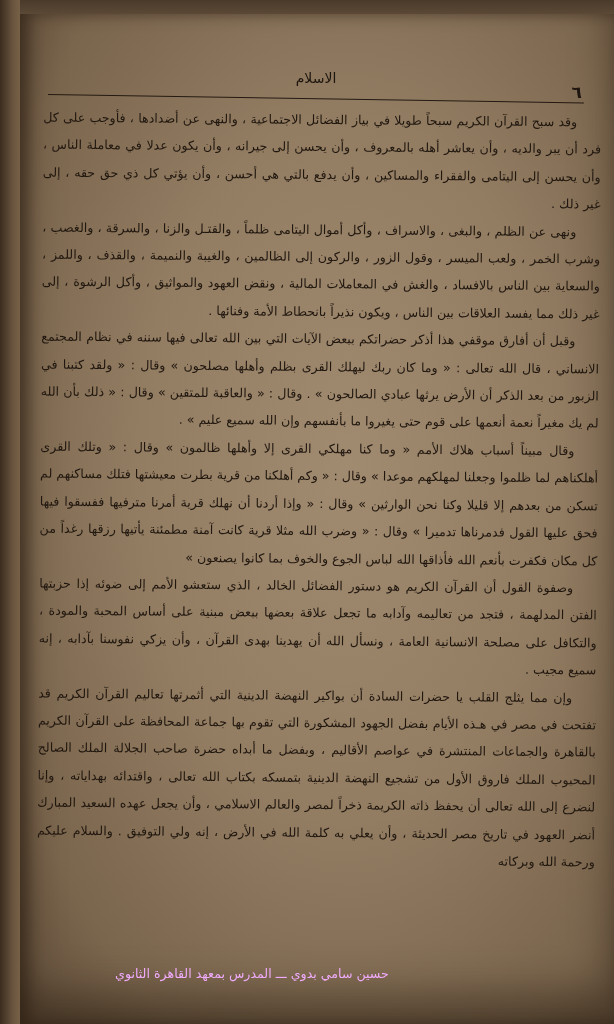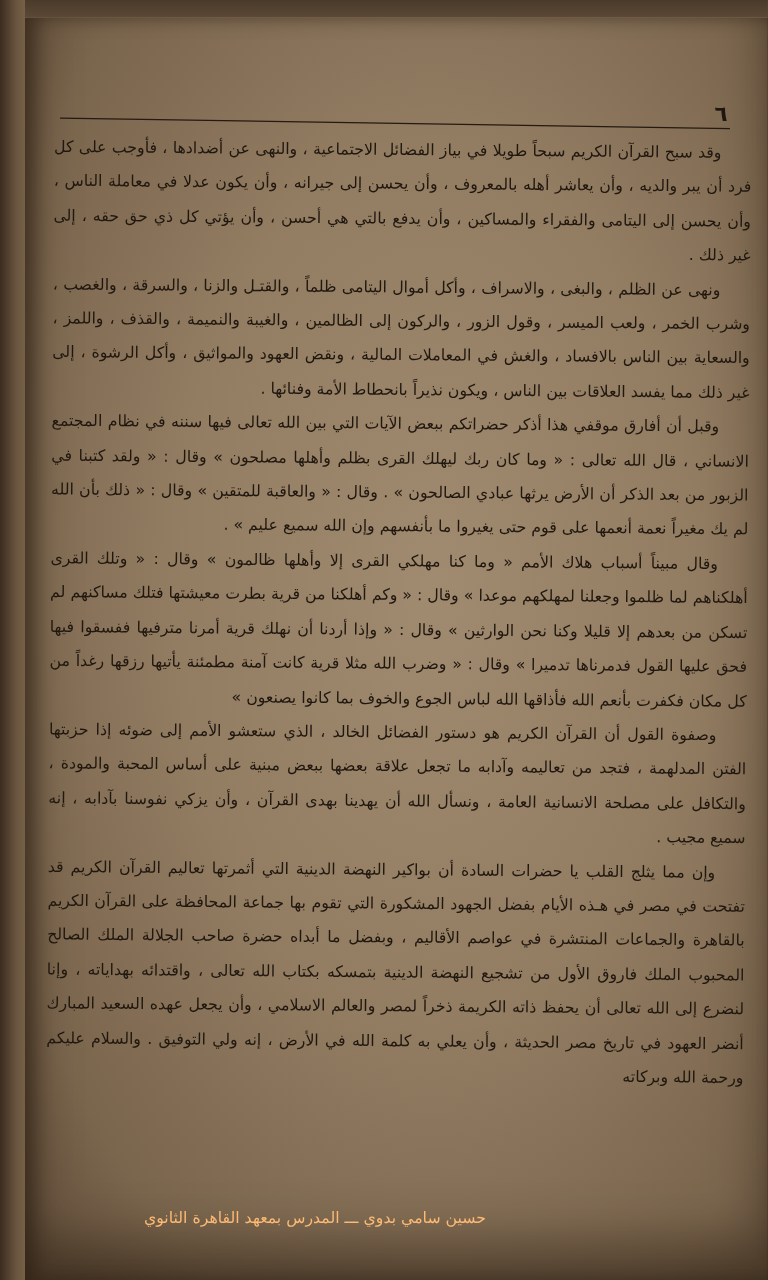--- a/index.html
+++ b/index.html
@@ -48,32 +48,33 @@
       font-family: "DejaVu Sans", sans-serif;
       font-size: 12.6px; line-height: 27.4px;
       color: #20170f;
       transform: rotate(0.5deg);
     }
     .para { margin: 0; text-align-last: right; }
     .para.indent { text-indent: 24px; }
     .signature {
       position: absolute; left: 100px; right: 210px; top: 962px;
       direction: rtl; text-align: center;
-      font-size: 12.6px; line-height: 24px; color: #fdba74;
+      font-size: 12.6px; line-height: 24px; color: #f0abfc;
     }
   </style>
 </head>
 <body>
 
 <div class="spine"></div>
 <div class="top-edge"></div>
 
 <div class="page"></div>
 
 <div class="header">
+  <div class="header-title">الاسلام</div>
   <div class="page-number">٦</div>
   <div class="header-rule"></div>
 </div>
 
 <div class="body-text">
   <p class="para indent">وقد سبح القرآن الكريم سبحاً طويلا في بياز الفضائل الاجتماعية ، والنهى عن أضدادها ، فأوجب على كل فرد أن يبر والديه ، وأن يعاشر أهله بالمعروف ، وأن يحسن إلى جيرانه ، وأن يكون عدلا في معاملة الناس ، وأن يحسن إلى اليتامى والفقراء والمساكين ، وأن يدفع بالتي هي أحسن ، وأن يؤتي كل ذي حق حقه ، إلى غير ذلك .</p>
   <p class="para indent">ونهى عن الظلم ، والبغى ، والاسراف ، وأكل أموال اليتامى ظلماً ، والقتـل والزنا ، والسرقة ، والغصب ، وشرب الخمر ، ولعب الميسر ، وقول الزور ، والركون إلى الظالمين ، والغيبة والنميمة ، والقذف ، واللمز ، والسعاية بين الناس بالافساد ، والغش في المعاملات المالية ، ونقض العهود والمواثيق ، وأكل الرشوة ، إلى غير ذلك مما يفسد العلاقات بين الناس ، ويكون نذيراً بانحطاط الأمة وفنائها .</p>
   <p class="para indent">وقبل أن أفارق موقفي هذا أذكر حضراتكم ببعض الآيات التي بين الله تعالى فيها سننه في نظام المجتمع الانساني ، قال الله تعالى : « وما كان ربك ليهلك القرى بظلم وأهلها مصلحون » وقال : « ولقد كتبنا في الزبور من بعد الذكر أن الأرض يرثها عبادي الصالحون » . وقال : « والعاقبة للمتقين » وقال : « ذلك بأن الله لم يك مغيراً نعمة أنعمها على قوم حتى يغيروا ما بأنفسهم وإن الله سميع عليم » .</p>
   <p class="para indent">وقال مبيناً أسباب هلاك الأمم « وما كنا مهلكي القرى إلا وأهلها ظالمون » وقال : « وتلك القرى أهلكناهم لما ظلموا وجعلنا لمهلكهم موعدا » وقال : « وكم أهلكنا من قرية بطرت معيشتها فتلك مساكنهم لم تسكن من بعدهم إلا قليلا وكنا نحن الوارثين » وقال : « وإذا أردنا أن نهلك قرية أمرنا مترفيها ففسقوا فيها فحق عليها القول فدمرناها تدميرا » وقال : « وضرب الله مثلا قرية كانت آمنة مطمئنة يأتيها رزقها رغداً من كل مكان فكفرت بأنعم الله فأذاقها الله لباس الجوع والخوف بما كانوا يصنعون »</p>
   <p class="para indent">وصفوة القول أن القرآن الكريم هو دستور الفضائل الخالد ، الذي ستعشو الأمم إلى ضوئه إذا حزبتها الفتن المدلهمة ، فتجد من تعاليمه وآدابه ما تجعل علاقة بعضها ببعض مبنية على أساس المحبة والمودة ، والتكافل على مصلحة الانسانية العامة ، ونسأل الله أن يهدينا بهدى القرآن ، وأن يزكي نفوسنا بآدابه ، إنه سميع مجيب .</p>

